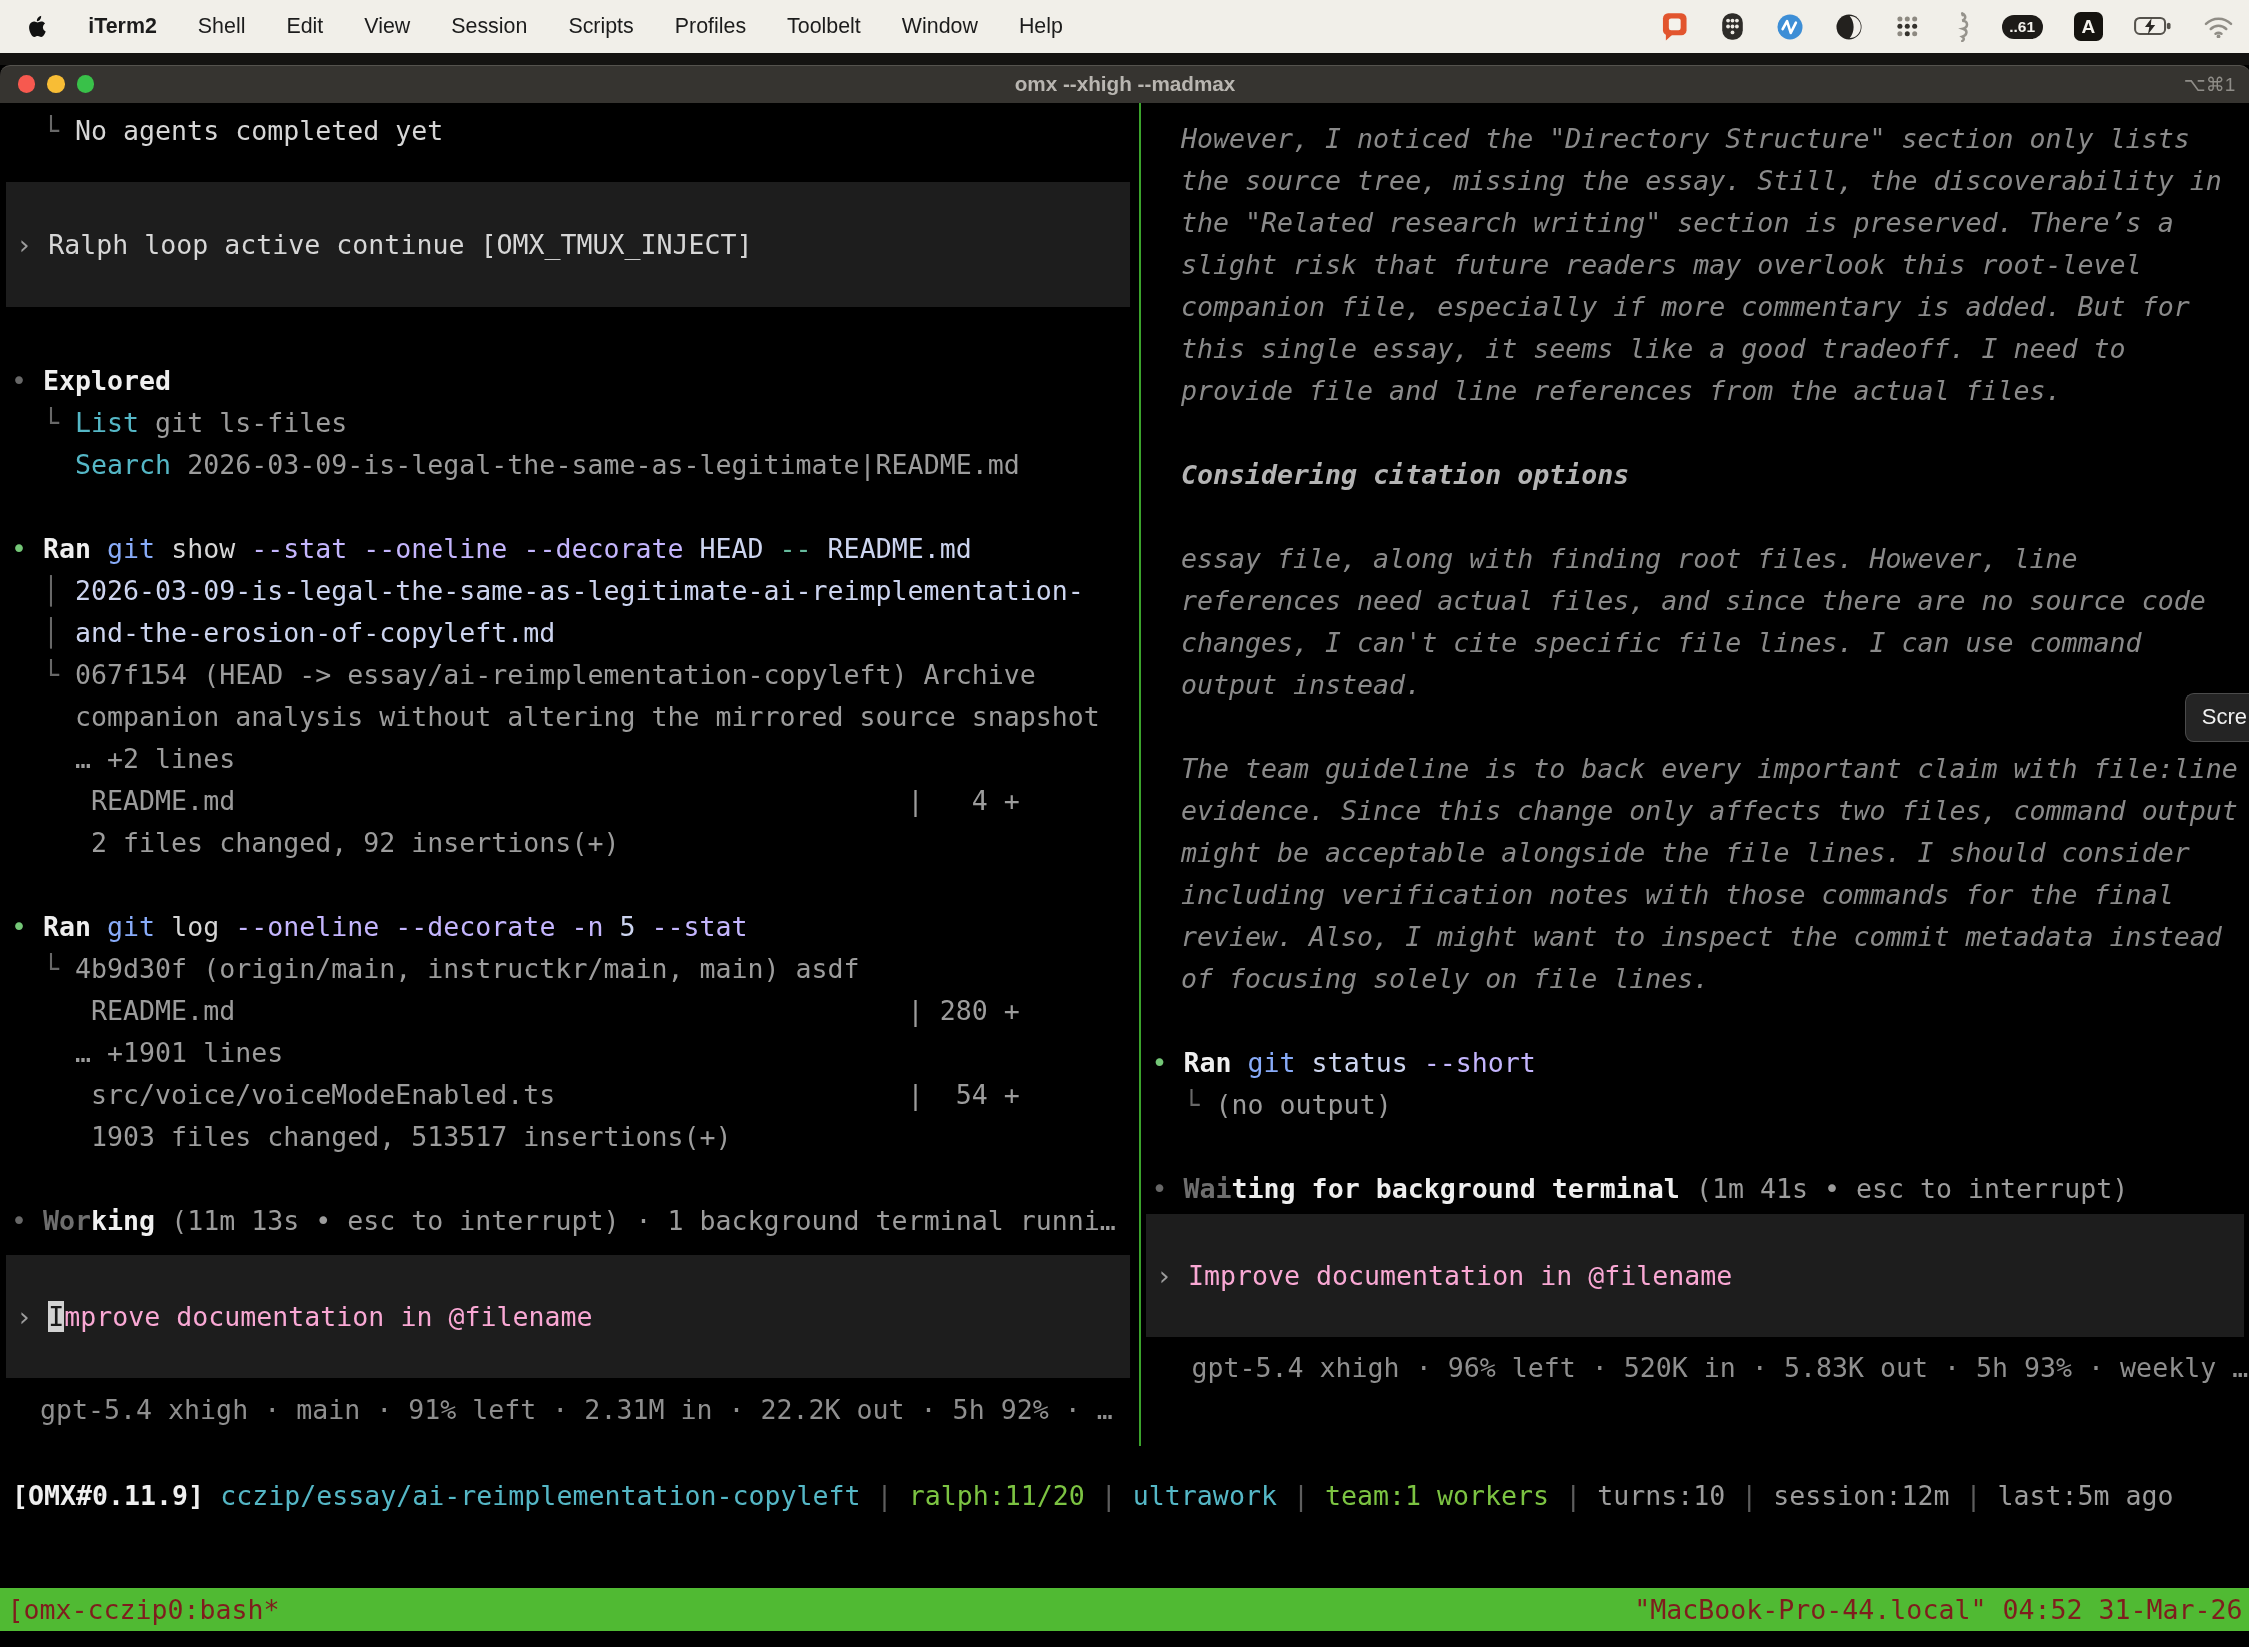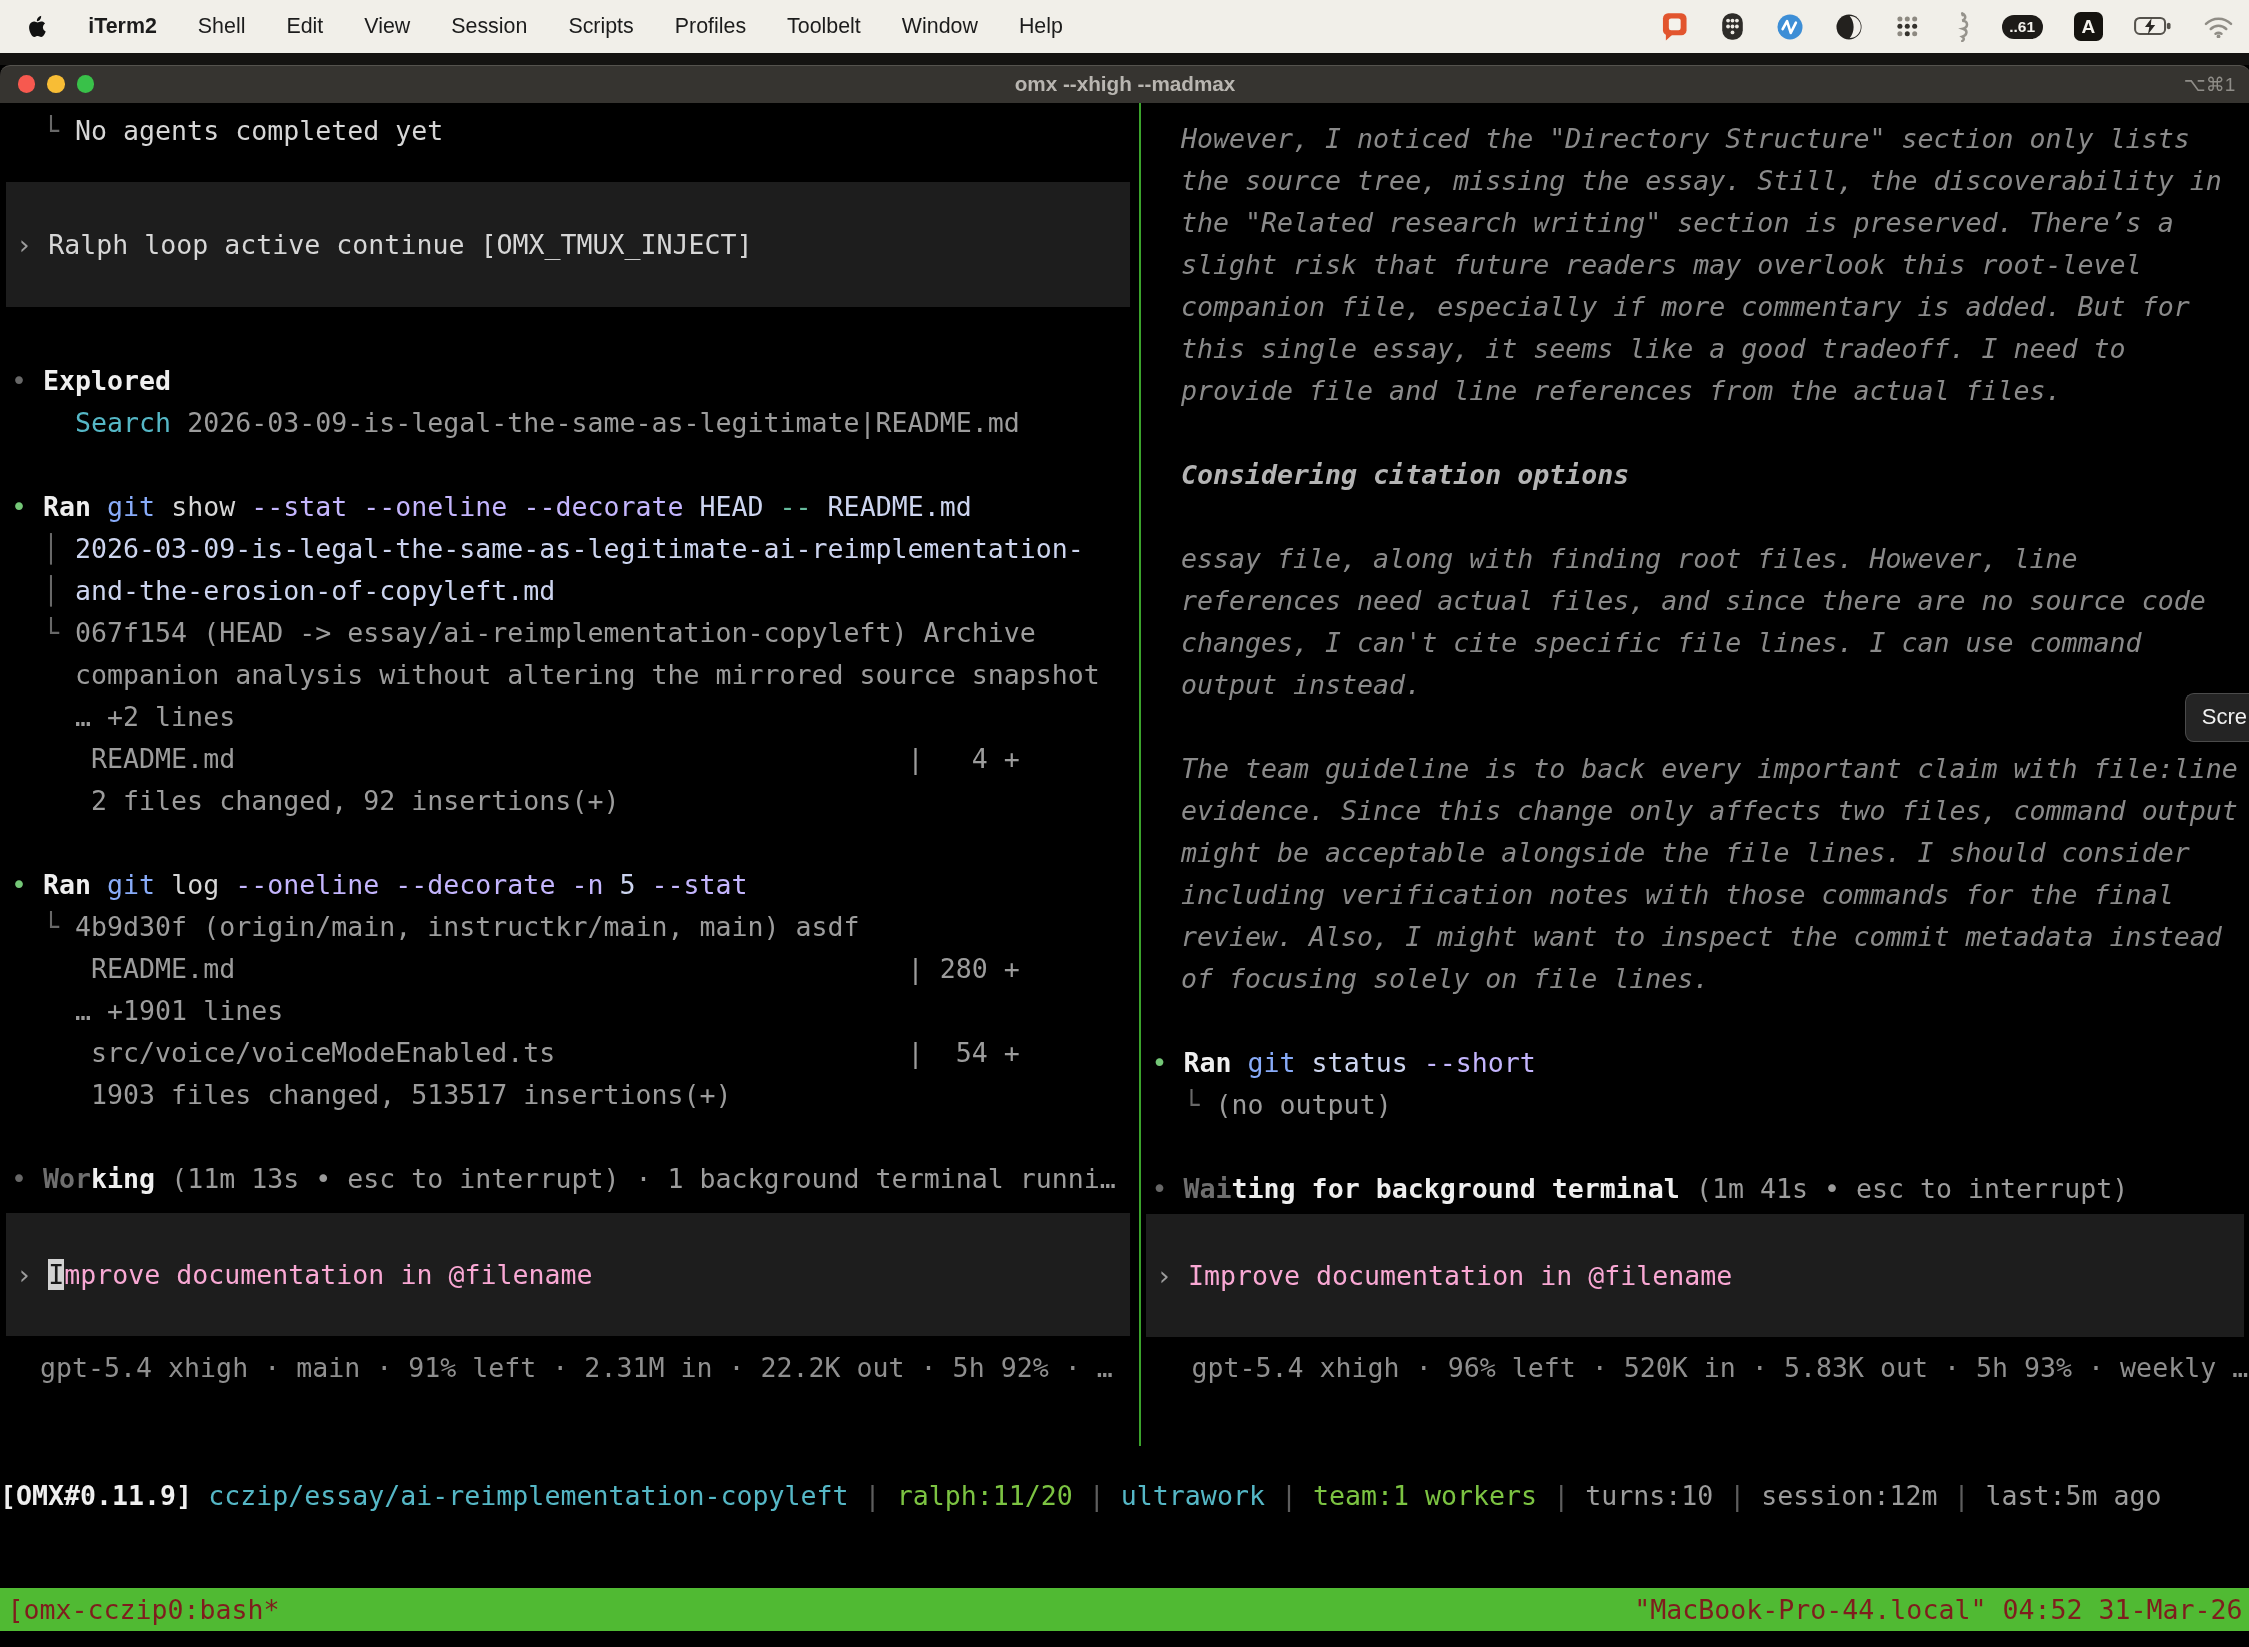--- a/index.html
+++ b/index.html
@@ -62,21 +62,21 @@
   .spacer-41{height:30px;} .spacer-72{height:53px;} .spacer-18{height:13.3px;} .spacer-6{height:4.4px;}
   .inputbox { height:123px; background:#1d1d1d; display:flex; align-items:center; padding-left:10.3px; }
   .inputbox .row { height:auto; line-height:normal; }
   .box-left { margin-left:-5.2px; margin-right:8.9px; }
   .box-tall { height:125px; }
   .box-right { margin-left:-5.9px; margin-right:5.9px; }
   .statusline { margin-top:10.3px; padding-left:29px; color:#8f8f8f; }
   .pane-right .statusline { padding-left:40px; }
 
   
-  .omx-bar { height:42px; line-height:42px; margin-top:29.5px; padding-left:0;
+  .omx-bar { height:42px; line-height:42px; margin-top:29.5px; padding-left:12px;
              font-size:26.6px; white-space:pre; color:#9c9c9c; }
   .gap-tmux { height:71px; }
   .tmux-bar { height:43px; background:#50ba33; color:#7f1d1d; display:flex; align-items:center;
               font-size:26.6px; white-space:pre; padding:0 7.4px; }
   .tmux-right { margin-left:auto; }
   .bottom-strip { height:16px; background:#000; }
 
   
   .share-pop { position:absolute; right:0; top:685px; background:#242424; border:1.5px solid #4b4b4b;
                border-right:none; border-radius:8.9px 0 0 8.9px; color:#f1f1f1; z-index:5;
@@ -198,20 +198,21 @@
   <div class="panes">
     <div class="pane-left">
       <div class="row"><span class="c-dim">  └ </span><span class="c-light">No agents completed yet</span></div>
       <div class="spacer-41"></div>
       <div class="inputbox box-left box-tall">
         <div class="row"><span>› </span><span class="c-light">Ralph loop active continue [OMX_TMUX_INJECT]</span></div>
       </div>
       <div class="spacer-72"></div>
       <div>
           <div class="row"><span class="c-dim">• </span><span class="c-bw">Explored</span></div>
+          <div class="row"><span class="c-dim">  └ </span><span class="c-cyan">List</span><span> git ls-files</span></div>
           <div class="row"><span>    </span><span class="c-cyan">Search</span><span> 2026-03-09-is-legal-the-same-as-legitimate|README.md</span></div>
           <div class="row">&nbsp;</div>
           <div class="row"><span class="c-green">• </span><span class="c-bw">Ran </span><span class="c-blue">git </span><span class="c-light">show </span><span class="c-pink">--stat </span><span class="c-pink">--oneline </span><span class="c-pink">--decorate </span><span class="c-lav">HEAD </span><span class="c-teal">-- </span><span class="c-lav">README.md</span></div>
           <div class="row"><span class="c-dim">  │ </span><span class="c-lav">2026-03-09-is-legal-the-same-as-legitimate-ai-reimplementation-</span></div>
           <div class="row"><span class="c-dim">  │ </span><span class="c-lav">and-the-erosion-of-copyleft.md</span></div>
           <div class="row"><span class="c-dim">  └ </span><span>067f154 (HEAD -&gt; essay/ai-reimplementation-copyleft) Archive</span></div>
           <div class="row"><span>    companion analysis without altering the mirrored source snapshot</span></div>
           <div class="row"><span>    … +2 lines</span></div>
           <div class="row"><span>     README.md                                          |   4 +</span></div>
           <div class="row"><span>     2 files changed, 92 insertions(+)</span></div>

